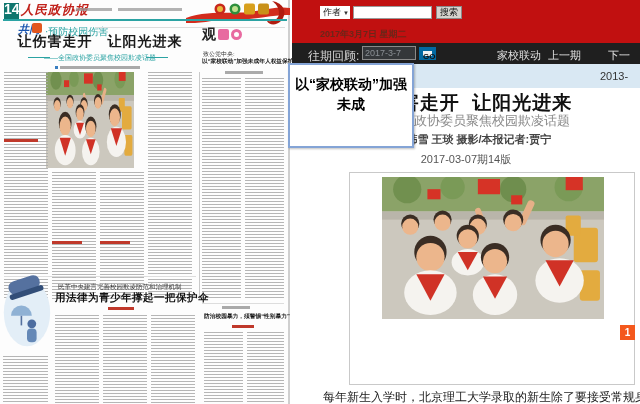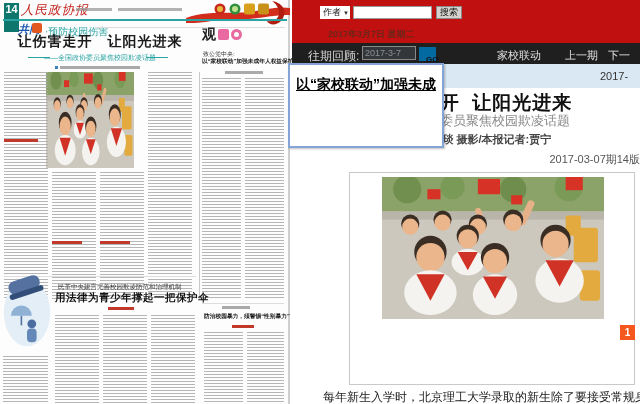--- a/index.html
+++ b/index.html
@@ -5,24 +5,24 @@
   * { margin:0; padding:0; box-sizing:border-box; }
   html,body { background:#fff; }
   body { font-family:"Liberation Sans","DejaVu Sans",sans-serif; }
   .screen { position:relative; width:640px; height:404px; overflow:hidden; background:#fff; }
   .abs { position:absolute; }
   .sq { position:absolute; transform-origin:0 0; white-space:nowrap; }
 
   
   .paper { position:absolute; left:0; top:0; width:290px; height:404px;
            background:#fdfdfd; border-right:2px solid #cfcfcf; }
-  .pgnum { left:4px; top:3px; width:15px; height:29px; background:#0f766e; color:#fff;
-           font-size:11px; font-weight:bold; text-align:center; line-height:13px; }
+  .pgnum { left:4px; top:3px; width:15px; height:17px; background:#0f766e; color:#fff;
+           font-size:14px; font-weight:bold; text-align:center; line-height:13px; }
   .masthead { left:21px; top:2px; font-family:"Liberation Serif","DejaVu Serif",serif;
-              font-style:italic; font-weight:normal; font-size:12.5px; color:#c0211a; letter-spacing:1px; }
+              font-style:italic; font-weight:bold; font-size:12.5px; color:#c0211a; letter-spacing:1px; }
   .tinybar { position:absolute; height:3px; background:#9a9a9a; opacity:.75; }
   .tealrule { left:3px; top:19px; width:284px; height:2px; background:#2ba3a3; }
   .secname { left:18px; top:22px; font-size:11px; font-weight:bold; color:#1c57b0; font-style:italic; }
   .secbox  { left:32px; top:23px; width:10px; height:10px; background:#e2571f; border-radius:2px; }
   .sectopic{ left:45px; top:25px; font-size:10px; color:#2ba3a3;text-align:center; }
   .paper-headline { left:4px; top:33px; width:192px; text-align:center; font-size:14px;
                     font-weight:bold; color:#1a1a1a; letter-spacing:1px; }
   .paper-subhead  { left:4px; top:53px; width:192px; text-align:center; font-size:7px; color:#2ba3a3; }
   .subline { position:absolute; top:57px; width:22px; height:1px; background:#2ba3a3; }
   .ft { position:absolute;
@@ -39,48 +39,48 @@
   
   .site { position:absolute; left:292px; top:0; width:348px; height:404px; background:#fff; }
   .site-header { position:absolute; left:0; top:0; width:348px; height:43px; background:#c11010; }
   .author-select { position:absolute; left:28px; top:6px; width:30px; height:13px; background:#fff;
                    font-size:9px; color:#222; line-height:13px; padding-left:3px; }
   .author-select .arr { font-size:6px; color:#333; margin-left:2px; }
   .search-input { position:absolute; left:61px; top:6px; width:79px; height:13px; background:#fff;
                   border:1px solid #9a9a9a; font-size:9px; }
   .search-btn { position:absolute; left:144px; top:6px; width:26px; height:13px; background:#d6d3ce;
                 border:1px solid #8a8a8a; font-size:9px; color:#111; line-height:11px; text-align:center; }
-  .red-date { position:absolute; left:36px; top:28px; font-size:9px; font-weight:bold; color:#6b2619; }
+  .red-date { position:absolute; left:28px; top:28px; font-size:9px; font-weight:bold; color:#6b2619; }
   .site-toolbar { position:absolute; left:0; top:43px; width:348px; height:21px; background:#1f1f1f; }
   .bi-label { position:absolute; left:16px; top:5px; font-size:12px; color:#d5d5d5; }
   .issue-input { position:absolute; left:70px; top:3px; width:54px; height:14px; background:#34373a;
                  border:1px solid #8a8a8a; color:#8a8f94; font-size:9px; padding-left:2px; }
   .go-btn { position:absolute; left:127px; top:4px; width:17px; height:13px; background:#f2f2f2;
-            border:7px solid #0369a1; font-size:8px; font-weight:bold; color:#111;
+            border:4px solid #0369a1; font-size:8px; font-weight:bold; color:#111;
             text-align:center; line-height:12px; }
   .tb-link { position:absolute; top:5px; font-size:11px; color:#e2e2e2; }
   .date-band { position:absolute; left:0; top:64px; width:348px; height:24px; background:#d9e8f3; }
   .band-date { position:absolute; left:308px; top:6px; font-size:11px; color:#333; }
   .a-title { position:absolute; left:0; top:90px; width:348px; text-align:center; font-size:19px;
              font-weight:bold; color:#111; letter-spacing:1px; word-spacing:6px; }
   .a-sub { position:absolute; left:0; top:112px; width:348px; text-align:center; font-size:13px; color:#8a8a8a; }
   .a-byline { position:absolute; left:0; top:132px; width:348px; text-align:center; font-size:11px;
               font-weight:bold; color:#444; }
-  .a-edition { position:absolute; left:0; top:152px; width:348px; text-align:right; font-size:11px; color:#555; }
+  .a-edition { position:absolute; left:0; top:152px; width:348px; text-align:center; font-size:11px; color:#555; }
   .photo-frame { position:absolute; left:57px; top:172px; width:286px; height:213px;
                  border:1px solid #c9c9c9; background:#fff; }
   .photo-badge { position:absolute; left:270px; top:152px; width:15px; height:15px; background:#f4581c;
                  color:#fff; font-size:10px; font-weight:bold; text-align:center; line-height:15px; }
   .a-caption { position:absolute; left:31px; top:389px; width:317px; font-size:12px; color:#1a1a1a;
                white-space:nowrap; overflow:hidden; }
 
   
-  .tooltip { position:absolute; left:288px; top:63px; width:156px; height:85px; background:#fff;
+  .tooltip { position:absolute; left:288px; top:63px; width:126px; height:85px; background:#fff;
              border:2px solid #84a4d6; z-index:10; text-align:center; padding-top:9px;
-             box-shadow:1px 1px 2px rgba(0,0,0,.25);text-decoration:underline; }
+             box-shadow:1px 1px 2px rgba(0,0,0,.25); }
   .tooltip div { font-size:14px; font-weight:bold; color:#000; line-height:20px; }
 </style>
 </head>
 <body>
 
 <svg width="0" height="0" style="position:absolute">
   <defs>
     <g id="kidsphoto">
       <rect width="220" height="140" fill="#ccc8be"></rect>
       <rect width="220" height="34" fill="#8ba368"></rect>
@@ -231,26 +231,26 @@
       <input class="search-input" style="">
       <div class="search-btn">搜索</div>
       <div class="red-date">2017年3月7日 星期二</div>
     </div>
 
     <div class="site-toolbar">
       <div class="bi-label">往期回顾:</div>
       <input class="issue-input" value="2017-3-7" style="">
       <div class="go-btn">GO</div>
       <div class="tb-link" style="left:205px">家校联动</div>
-      <div class="tb-link" style="left:273px">上一期</div>
+      <div class="tb-link" style="left:256px">上一期</div>
       <div class="tb-link" style="left:316px">下一期</div>
     </div>
 
     <div class="date-band">
-      <div class="band-date">2017-</div>
+      <div class="band-date">2013-</div>
     </div>
 
     <div class="a-title">让伤害走开 让阳光进来</div>
     <div class="a-sub">——全国政协委员聚焦校园欺凌话题</div>
     <div class="a-byline">记者:韩雪 王琰 摄影/本报记者:贾宁</div>
     <div class="a-edition">2017-03-07期14版</div>
 
     <div class="photo-frame">
       <svg style="position:absolute;left:32px;top:4px" width="222" height="142" viewBox="0 0 220 140" preserveAspectRatio="none">
           <use href="#kidsphoto"></use>

